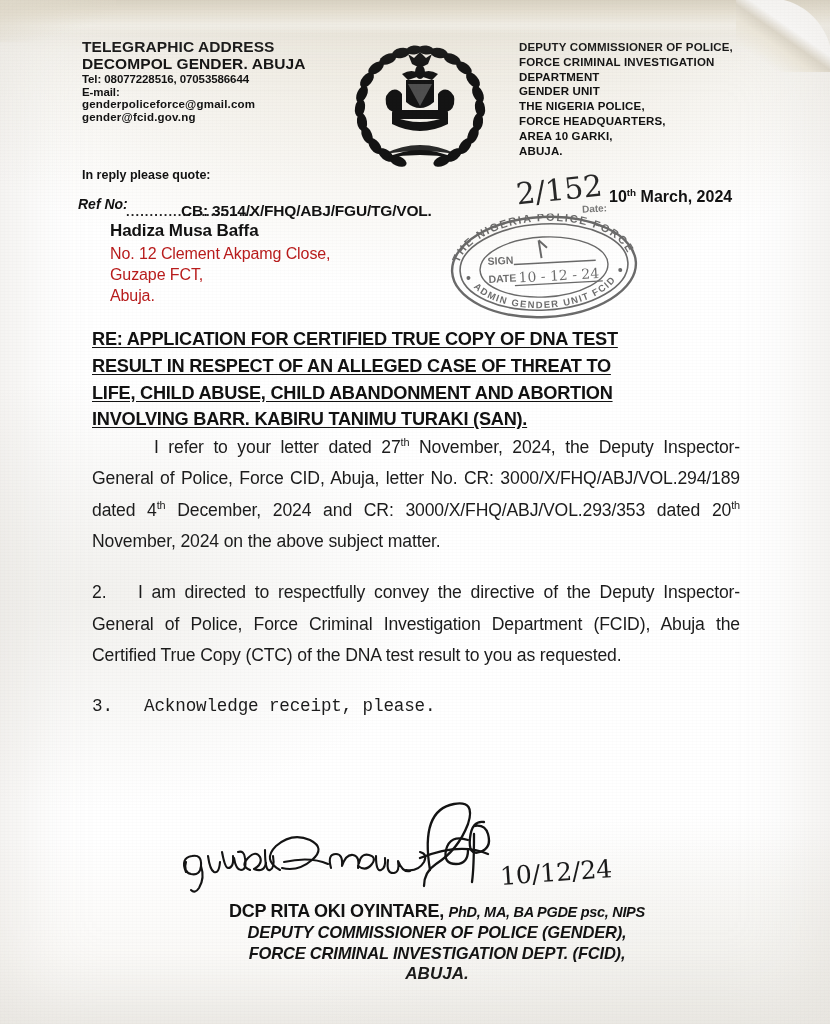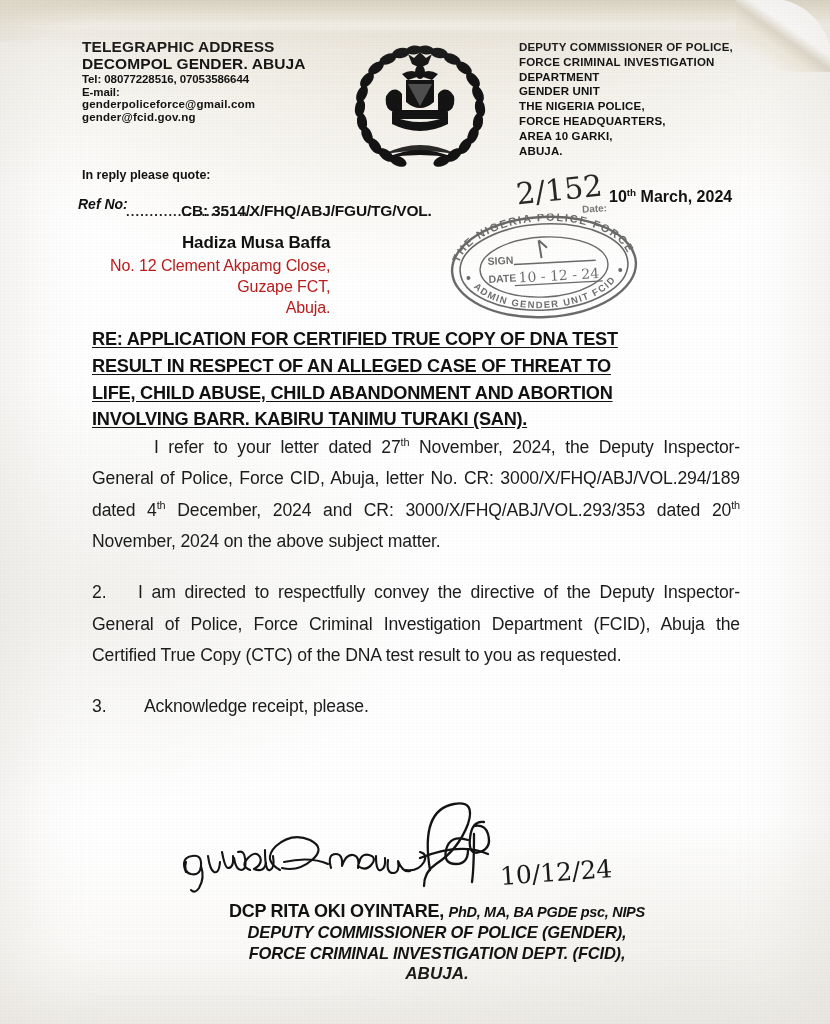--- a/index.html
+++ b/index.html
@@ -130,21 +130,21 @@
   #stamp {
     position: absolute; left: 444px; top: 214px;
     width: 200px; height: 106px;
     transform: rotate(-3deg);
     opacity: .62;
     pointer-events: none;
   }
   #stamp svg { display: block; }
 
   
-  #addressee { position: absolute; top: 232px; left: 110px; line-height: 1.33; text-align: right; }
+  #addressee { position: absolute; top: 220px; left: 110px; line-height: 1.33; }
   #addressee .name { font-size: 17px; font-weight: bold; letter-spacing: -.1px; }
   #addressee .line { font-size: 16px; color: #b91c1c; letter-spacing: -.1px; }
 
   
   #subject {
     position: absolute; top: 326px; left: 92px; width: 650px;
     text-align: left;
     font-size: 18.2px; font-weight: bold; line-height: 1.47;
     letter-spacing: -.25px;
   }
@@ -153,21 +153,21 @@
   
   #body { position: absolute; top: 432px; left: 92px; width: 648px; }
   .para {
     font-size: 17.6px; line-height: 1.78;
     text-align: justify; text-justify: inter-word;
     letter-spacing: -.15px; color: #1c1c1c;
     margin: 0 0 20px 0;
   }
   .para.p1 { text-indent: 62px; }
   .para .num { display: inline-block; width: 46px; }
-  .p3 { margin-top: 12px; }
+  .p3 { margin-top: 12px; font-family: Liberation Mono, monospace; }
   .p3 .num { width: 52px; }
 
   
   #sig-area { position: absolute; top: 822px; left: 0; right: 0; }
   #sig-mark {
     position: absolute; left: 168px; top: -22px;
     width: 400px; height: 100px;
   }
   #sig-mark svg { display: block; }
   #sig-date {

